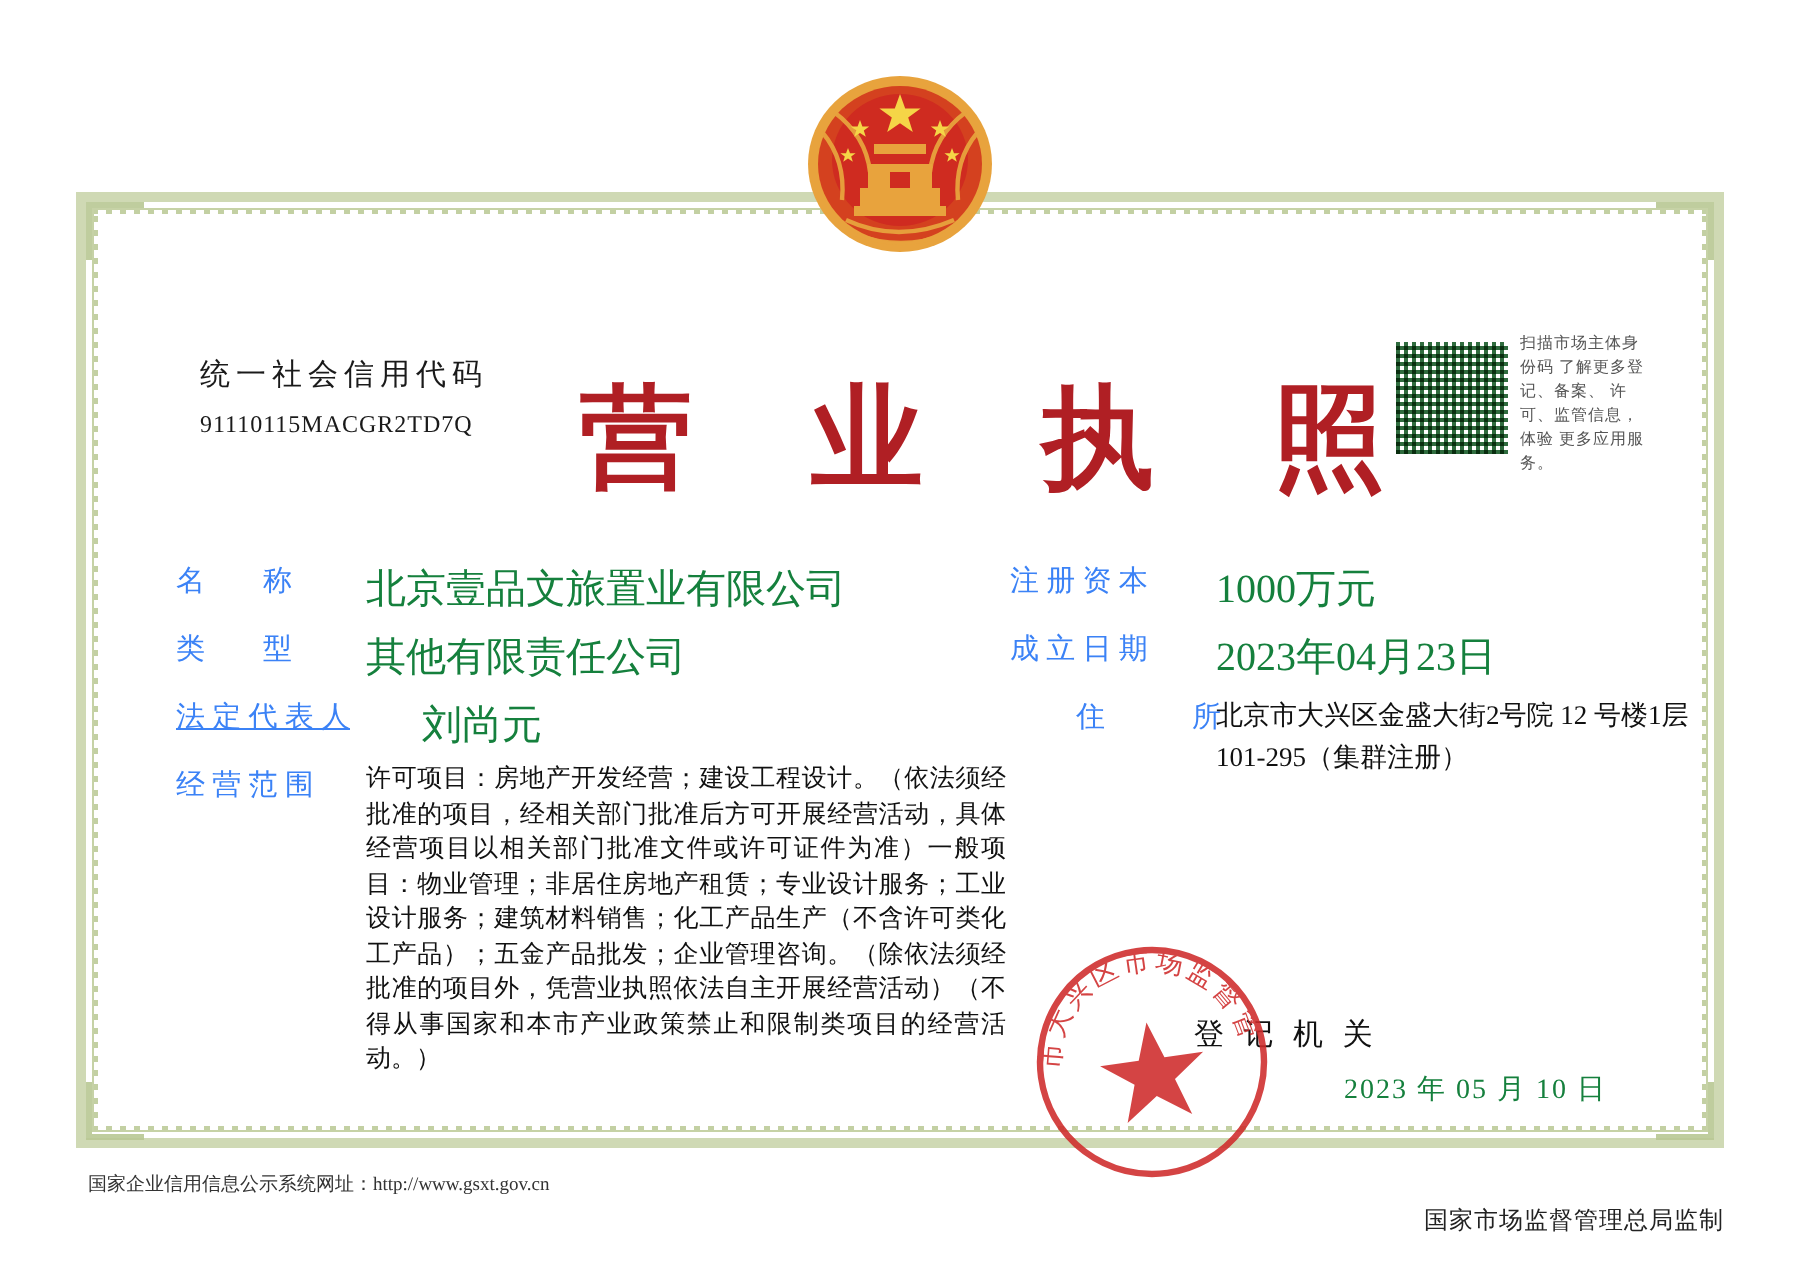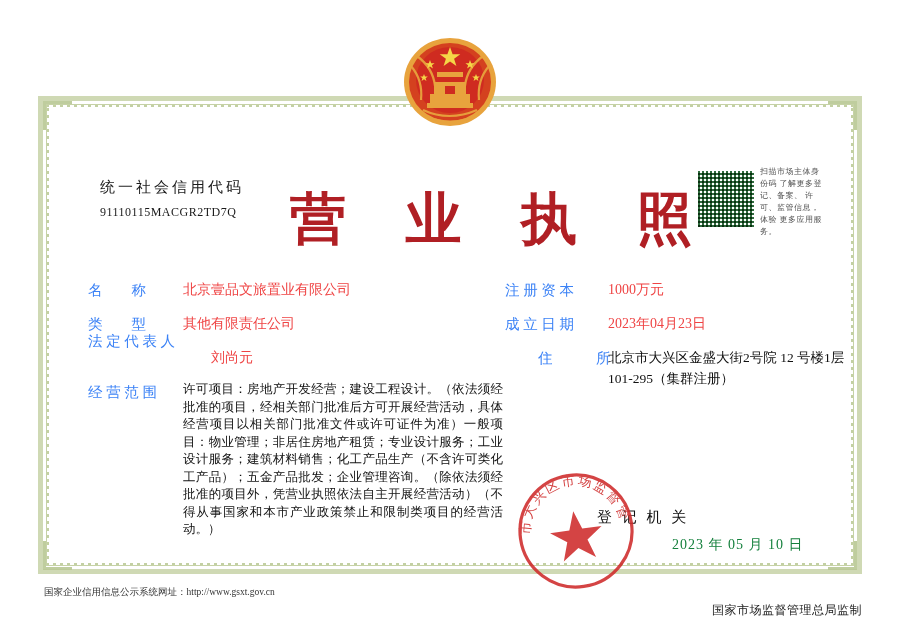--- a/index.html
+++ b/index.html
@@ -143,31 +143,31 @@
 
   
   .field-label {
     position: absolute;
     font-size: 14.5px;
     color: #3b82f6;
     white-space: nowrap;
   }
   .field-value {
     position: absolute;
-    font-size: 14px;
-    color: #ef4444;
+    font-size: 20px;
+    color: #15803d;
     white-space: nowrap;
   }
 
   
   .row-name-label   { left: 88px;  top: 281px; }
   .row-name-value   { left: 183px; top: 281px; }
   .row-type-label   { left: 88px;  top: 315px; }
   .row-type-value   { left: 183px; top: 315px; }
-  .row-rep-label    { left: 88px;  top: 332px; }
+  .row-rep-label    { left: 88px;  top: 349px; text-decoration: underline; }
   .row-rep-value    { left: 183px; top: 349px; margin-left: 28px; }
   .row-scope-label  { left: 88px;  top: 383px; }
 
   .scope-value {
     position: absolute;
     left: 183px;
     top: 381px;
     width: 320px;
     font-size: 12.5px;
     line-height: 17.5px;

